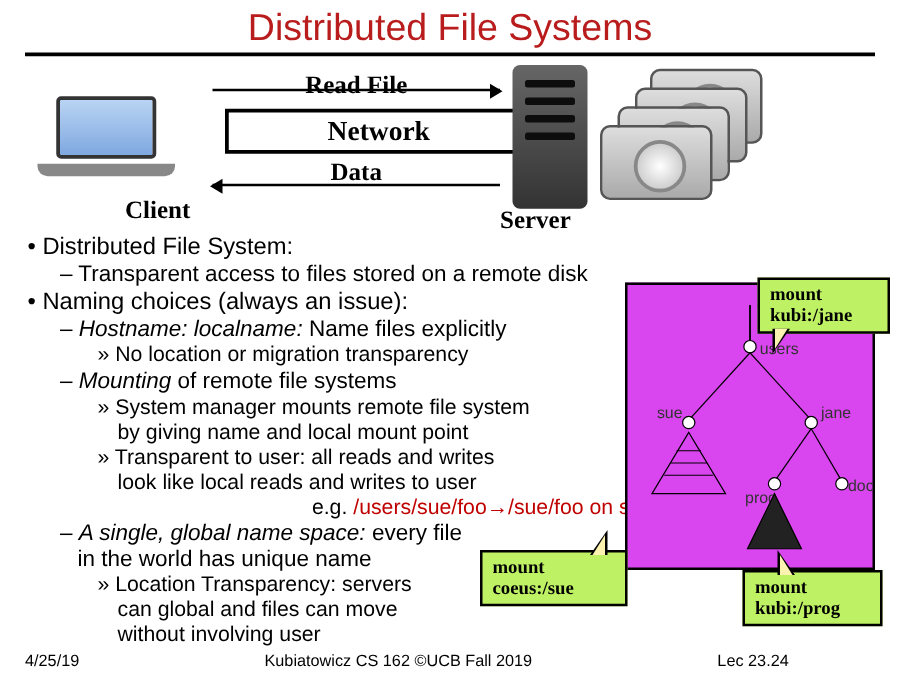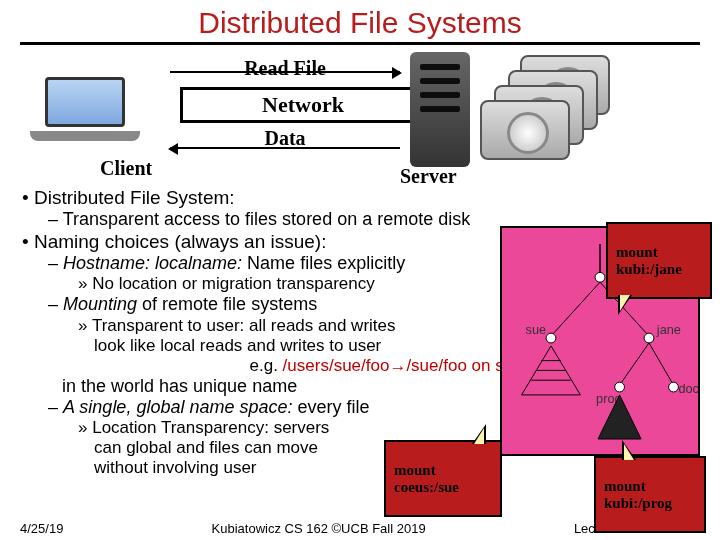--- a/index.html
+++ b/index.html
@@ -142,33 +142,33 @@
 
   .bullet::before { content: "• "; }
   .dash::before { content: "– "; }
   .raquo::before { content: "» "; }
 
   .tree {
     position: absolute;
     right: 20px; top: 226px;
     width: 200px; height: 230px;
     border: 2px solid #000;
-    background: #ec4899;
+    background: #d946ef;
   }
   .tree svg { width:100%; height:100%; }
   .treelabel { font-size: 13px; font-family: Arial; fill:#333; }
 
   .callout {
     position: absolute;
-    background: #b91c1c;
+    background: #bef264;
     border: 2px solid #000;
     font-family: "Comic Sans MS","Comic Sans",cursive;
     font-weight: bold;
     font-size: 15px;
-    padding: 20px 8px;
+    padding: 4px 8px;
     line-height: 1.1;
     z-index: 5;
   }
   .callout .pointer {
     position: absolute;
     width: 0; height: 0;
   }
   .co1 { right: 8px; top: 222px; width: 106px; }
   .co1 .pointer { left: 10px; bottom: -18px; border-top: 20px solid #000; border-right: 14px solid transparent; }
   .co1 .pointer::after{content:"";position:absolute;left:2px;top:-20px;border-top:16px solid #fcf3b0;border-right:10px solid transparent;}
@@ -214,27 +214,29 @@
   <div class="serverlabel">Server</div>
 </div>
 
 <div class="content">
   <div class="b1 bullet"><span>Distributed File System:</span></div>
   <div class="b2 dash"><span>Transparent access to files stored on a remote disk</span></div>
   <div class="b1 bullet"><span>Naming choices (always an issue):</span></div>
   <div class="b2 dash"><i>Hostname: localname:</i><span> Name files explicitly</span></div>
   <div class="b3 raquo"><span>No location or migration transparency</span></div>
   <div class="b2 dash"><i>Mounting</i><span> of remote file systems</span></div>
+  <div class="b3 raquo"><span>System manager mounts remote file system</span></div>
+  <div class="b3" style="margin-left:72px;"><span>by giving name and local mount point</span></div>
   <div class="b3 raquo"><span>Transparent to user: all reads and writes</span></div>
   <div class="b3" style="margin-left:72px;"><span>look like local reads and writes to user</span></div>
   <div class="b3eg" style="margin-left:72px;">
     <span>e.g. </span><span class="path">/users/sue/foo</span><span class="path">→</span><span class="path">/sue/foo</span><span class="path"> on server</span>
   </div>
+  <div class="b2 dash"><i>A single, global name space:</i><span> every file</span></div>
   <div class="b2" style="margin-left:40px;"><span>in the world has unique name</span></div>
-  <div class="b2 dash"><i>A single, global name space:</i><span> every file</span></div>
   <div class="b3 raquo"><span>Location Transparency: servers</span></div>
   <div class="b3" style="margin-left:72px;"><span>can global and files can move</span></div>
   <div class="b3" style="margin-left:72px;"><span>without involving user</span></div>
 </div>
 
 <div class="tree">
   <svg viewBox="0 0 200 230">
     <line x1="100" y1="16" x2="100" y2="46" stroke="#000" stroke-width="1.5"></line>
     <circle cx="100" cy="50" r="5" fill="#fff" stroke="#000"></circle>
     <text x="106" y="18" class="treelabel">/</text>

